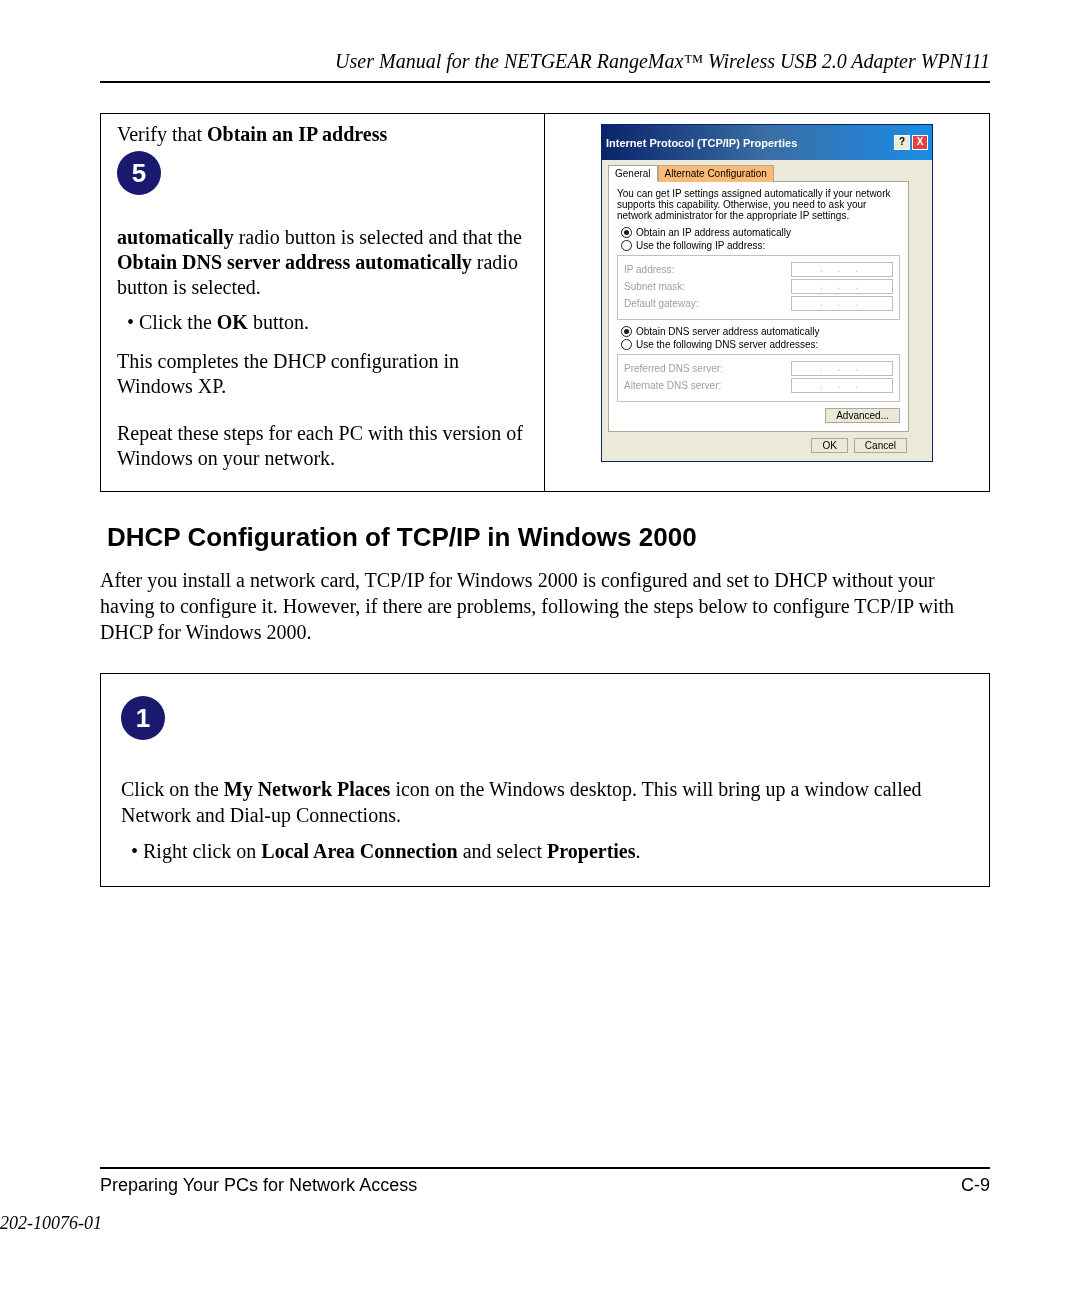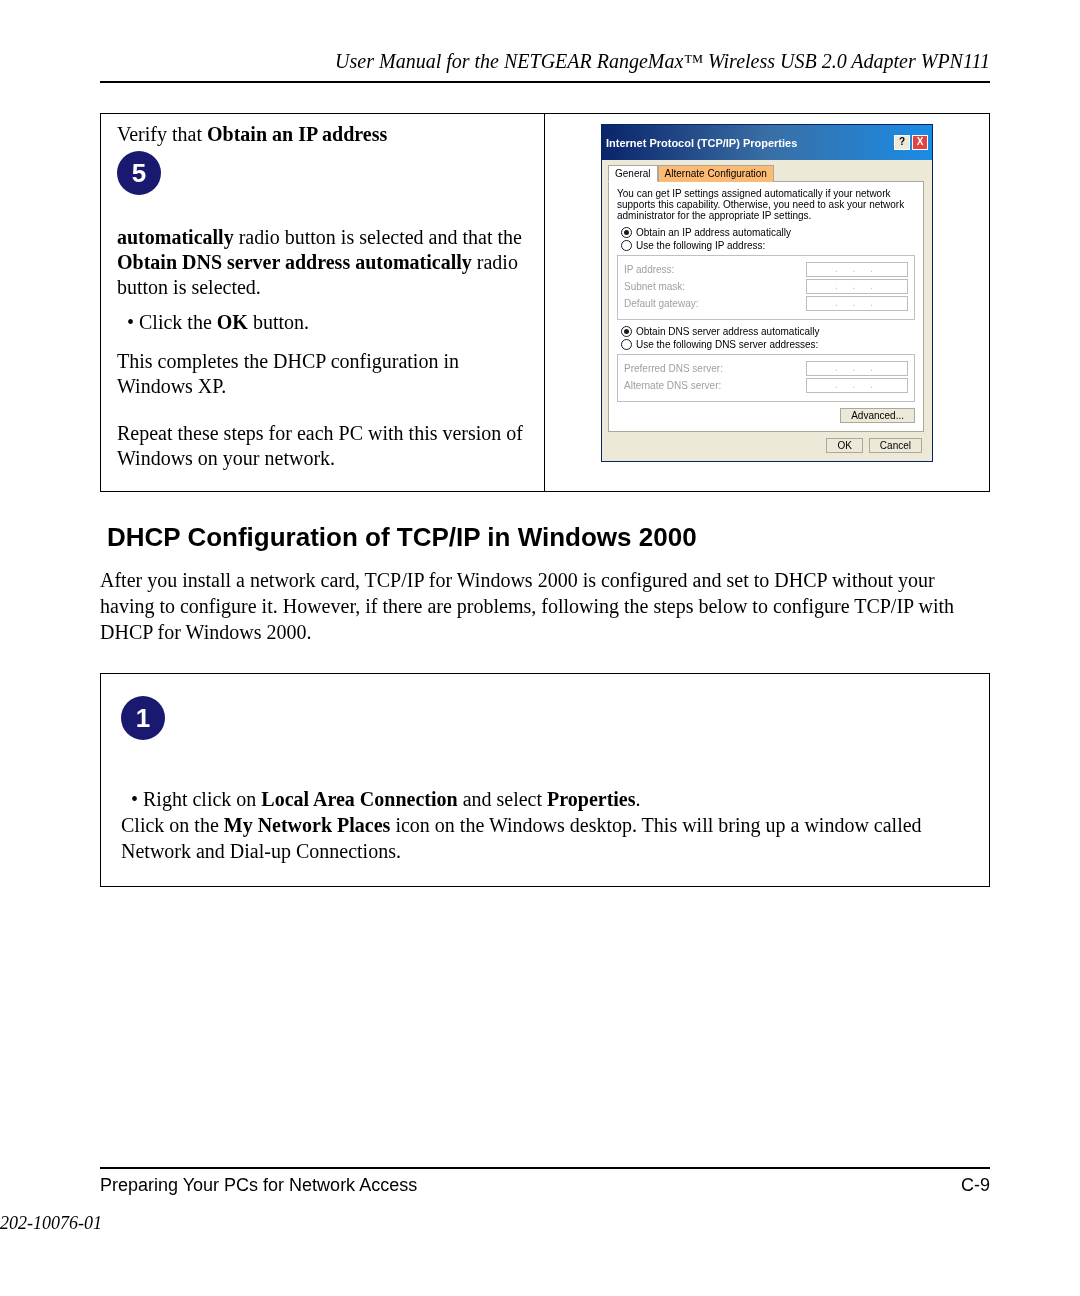--- a/index.html
+++ b/index.html
@@ -82,21 +82,21 @@
   .dlg-title-btn {
     width: 14px; height: 13px;
     background: #ece9d8;
     border: 1px solid #fff;
     color: #000;
     font-size: 10px;
     text-align: center;
     line-height: 11px;
   }
   .dlg-close { background: #e04343; color: #fff; border:1px solid #fff; font-weight:bold; }
-  .dlg-body { padding: 4px 8px 6px 6px; }
+  .dlg-body { padding: 4px 23px 6px 6px; }
   .tabs { display: flex; border-bottom: 1px solid #aca899; font-size:10px; }
   .tab {
     padding: 2px 6px;
     border: 1px solid #aca899;
     border-bottom: none;
     background: #fdba74;
     position: relative;
     top: 1px;
   }
   .tab.active { background:#fff; font-weight:normal; border-bottom:1px solid #fff;}
@@ -255,25 +255,25 @@
     </div>
   </div>
 
   <div class="h2">DHCP Configuration of TCP/IP in Windows 2000</div>
   <div class="body-text">After you install a network card, TCP/IP for Windows 2000 is configured and set to DHCP without your having to configure it.  However, if there are problems, following the steps below to configure TCP/IP with DHCP for Windows 2000.</div>
 
   <div class="box step1-box">
     <div class="inner">
       <div class="step-badge">1</div>
       <div style="height:28px"></div>
+      <div>
+        <span>Click on the </span><b>My Network Places</b><span> icon on the Windows desktop.  This will bring up a window called Network and Dial-up Connections.</span>
+      </div>
       <div style="margin:10px 0 0 10px;">
         • <span>Right click on </span><b>Local Area Connection</b><span> and select </span><b>Properties</b><span>.</span>
-      </div>
-      <div>
-        <span>Click on the </span><b>My Network Places</b><span> icon on the Windows desktop.  This will bring up a window called Network and Dial-up Connections.</span>
       </div>
     </div>
   </div>
 
   <div class="footer-line">
     <span>Preparing Your PCs for Network Access</span>
     <span>C-9</span>
   </div>
   <div class="doc-num">202-10076-01</div>
 </div>

